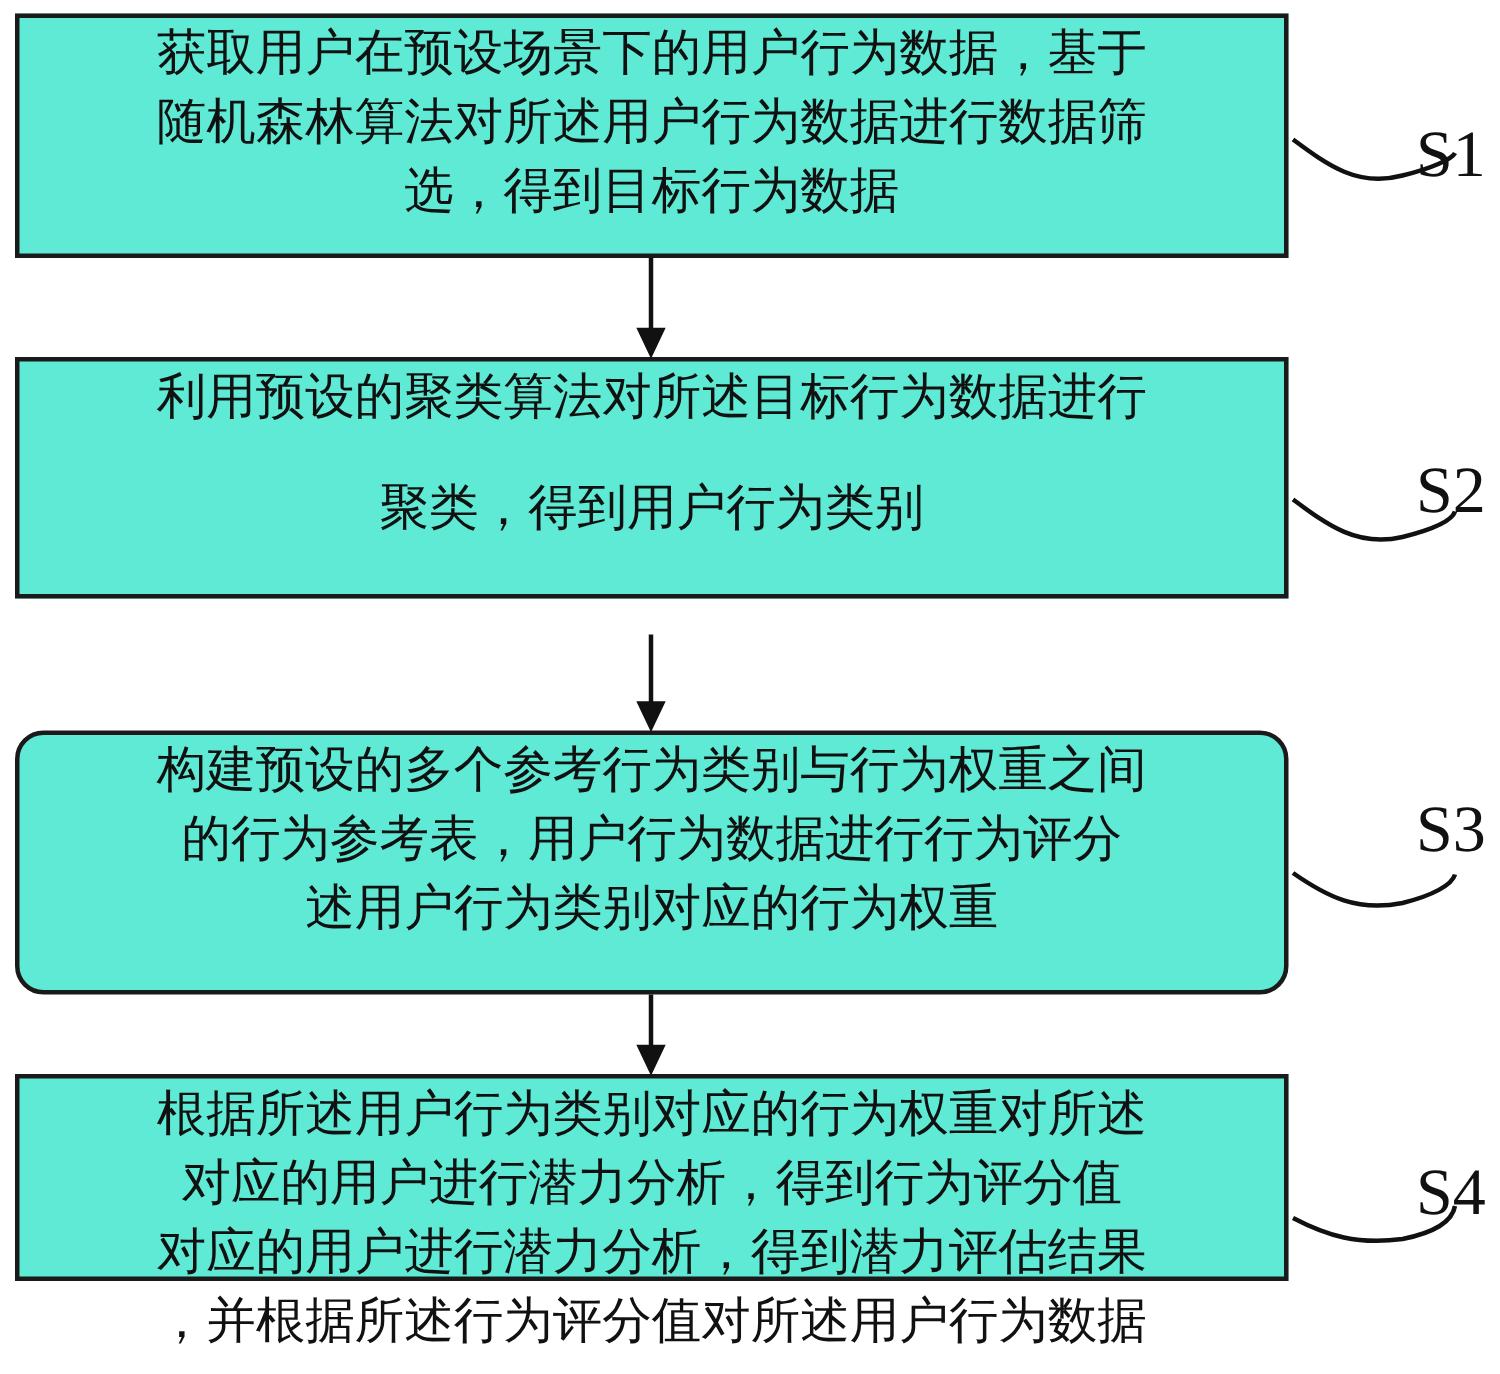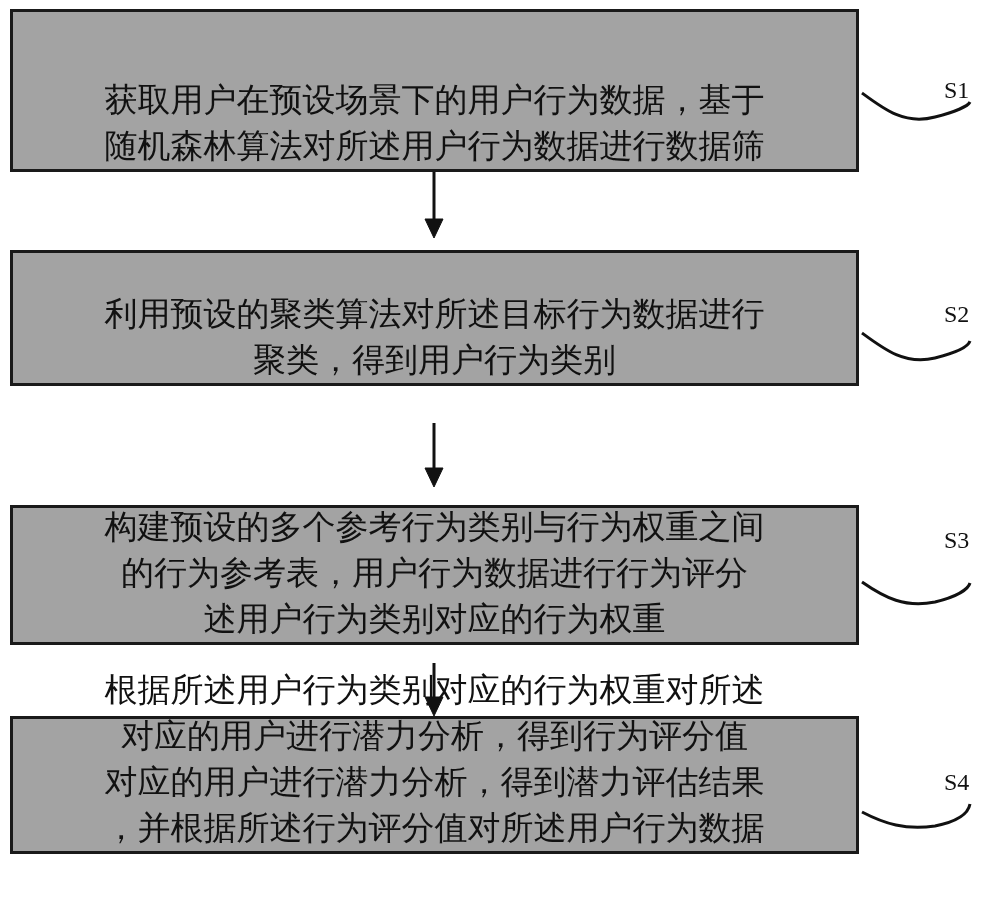--- a/index.html
+++ b/index.html
@@ -1,34 +1,35 @@
 <!DOCTYPE html>
 <html><head>
 <meta charset="utf-8">
 <style>
   html, body { margin: 0; padding: 0; background: #ffffff; }
   body { width: 1000px; height: 916px; position: relative; overflow: hidden;
          font-family: "DejaVu Serif", "Liberation Serif", serif; color: #111; }
   .box { position: absolute; left: 10px; width: 849px; border: 3px solid #1a1a1a;
-         box-sizing: border-box; background: #a3a3a3; display: flex; flex-direction: column;
-         justify-content: flex-end; align-items: center; }
+         box-sizing: border-box; background: #5eead4; display: flex; flex-direction: column;
+         justify-content: flex-start; align-items: center; }
   .line { font-size: 33px; line-height: 46px; white-space: nowrap; letter-spacing: 0px; }
   #box-s1 { top: 9px; height: 163px; }
-  #box-s2 { top: 250px; height: 136px; }
-  #box-s3 { top: 505px; height: 140px; }
+  #box-s2 { top: 238px; height: 161px; gap: 28px; }
+  #box-s3 { top: 487px; height: 176px; border-radius: 19px; }
   #box-s4 { top: 716px; height: 138px; }
-  .label { position: absolute; font-size: 24px; font-family: "Liberation Serif", serif; }
+  .label { position: absolute; font-size: 44px; font-family: "Liberation Serif", serif; }
   svg.overlay { position: absolute; left: 0; top: 0; width: 1000px; height: 916px; pointer-events: none; }
 </style>
 </head>
 <body>
 
 <div class="box" id="box-s1">
   <div class="line">获取用户在预设场景下的用户行为数据，基于</div>
   <div class="line">随机森林算法对所述用户行为数据进行数据筛</div>
+  <div class="line">选，得到目标行为数据</div>
 </div>
 
 <div class="box" id="box-s2">
   <div class="line">利用预设的聚类算法对所述目标行为数据进行</div>
   <div class="line">聚类，得到用户行为类别</div>
 </div>
 
 <div class="box" id="box-s3">
   <div class="line">构建预设的多个参考行为类别与行为权重之间</div>
   <div class="line">的行为参考表，用户行为数据进行行为评分</div>

